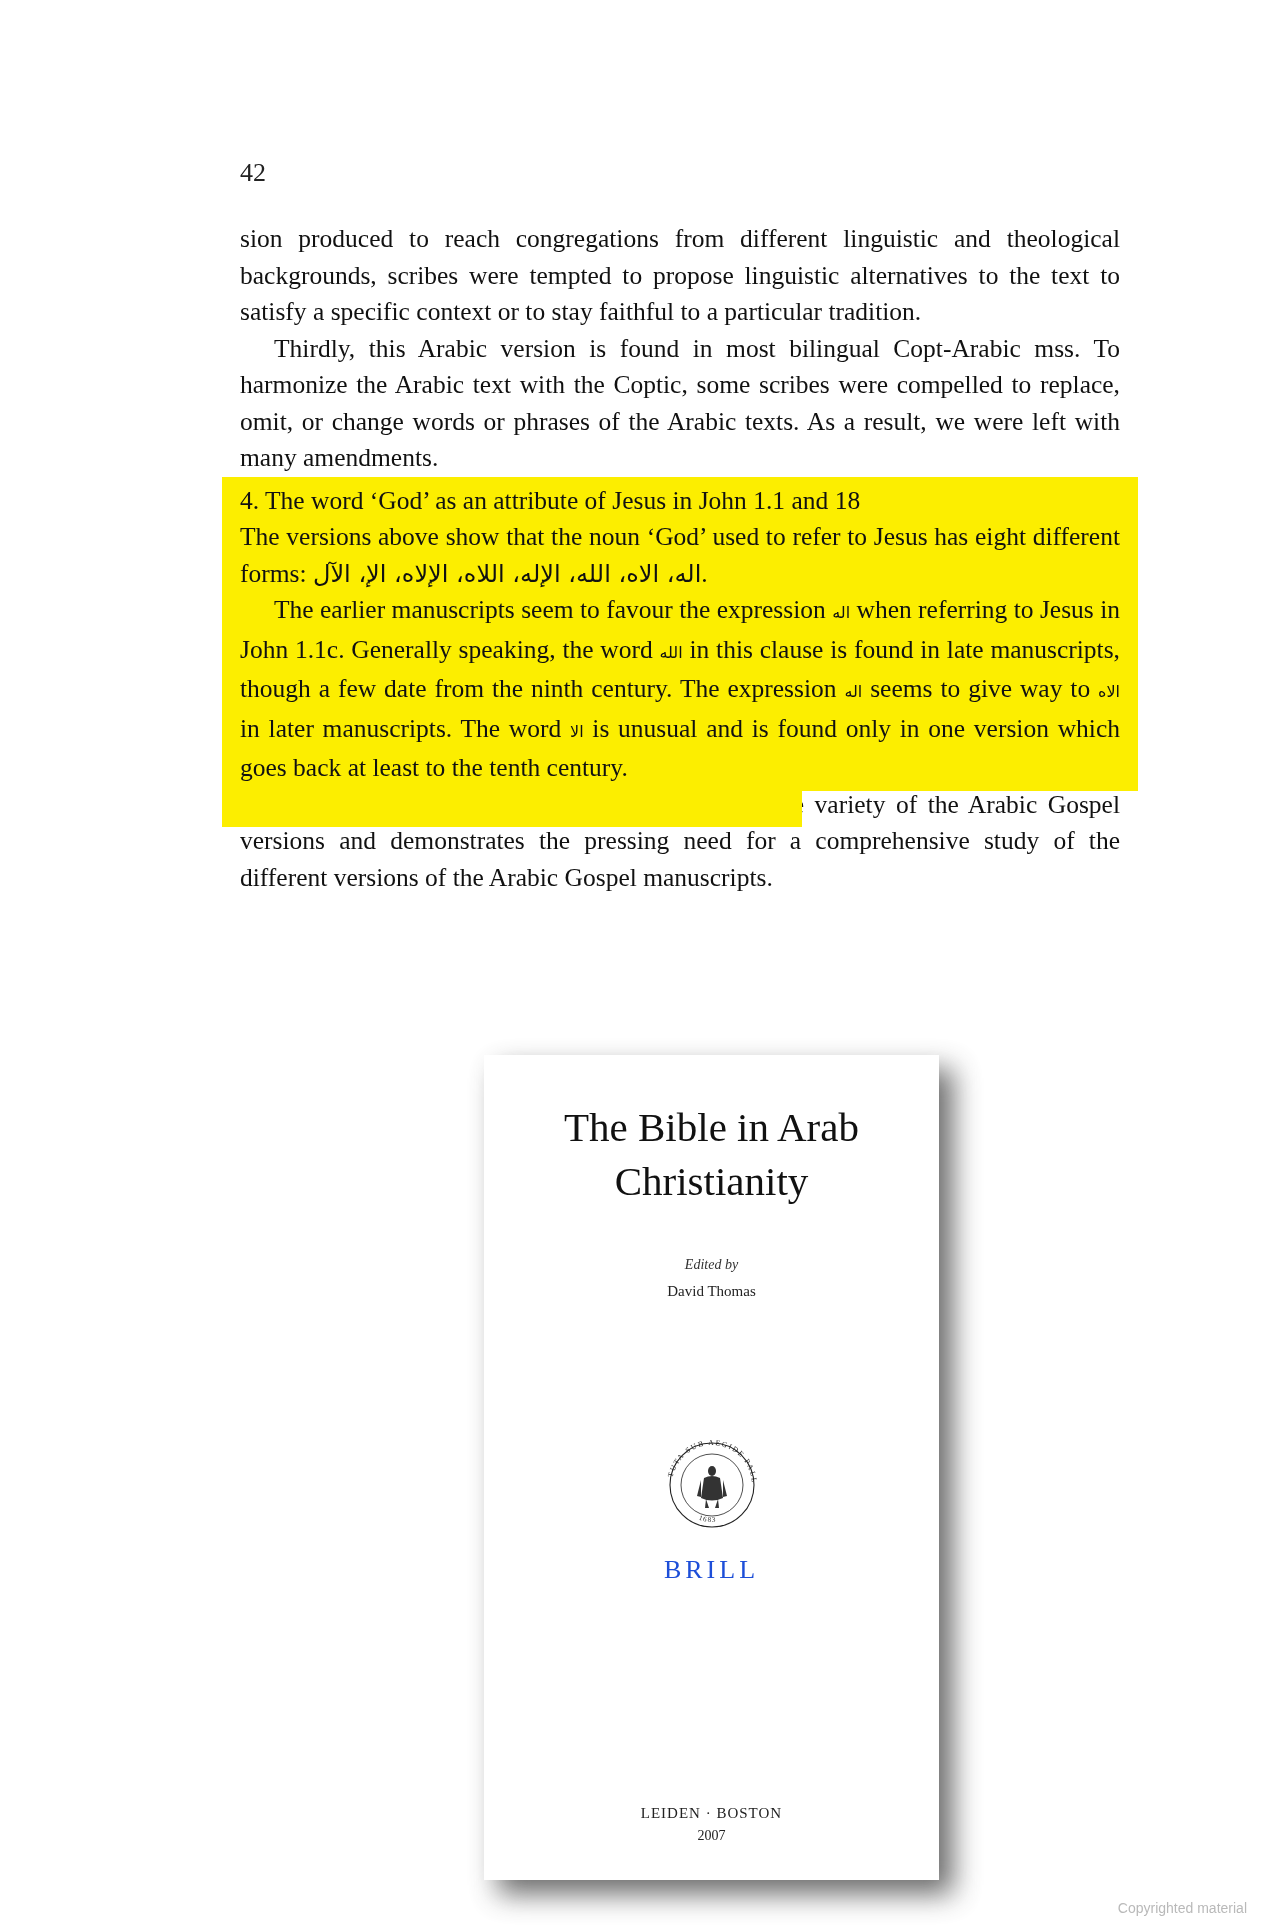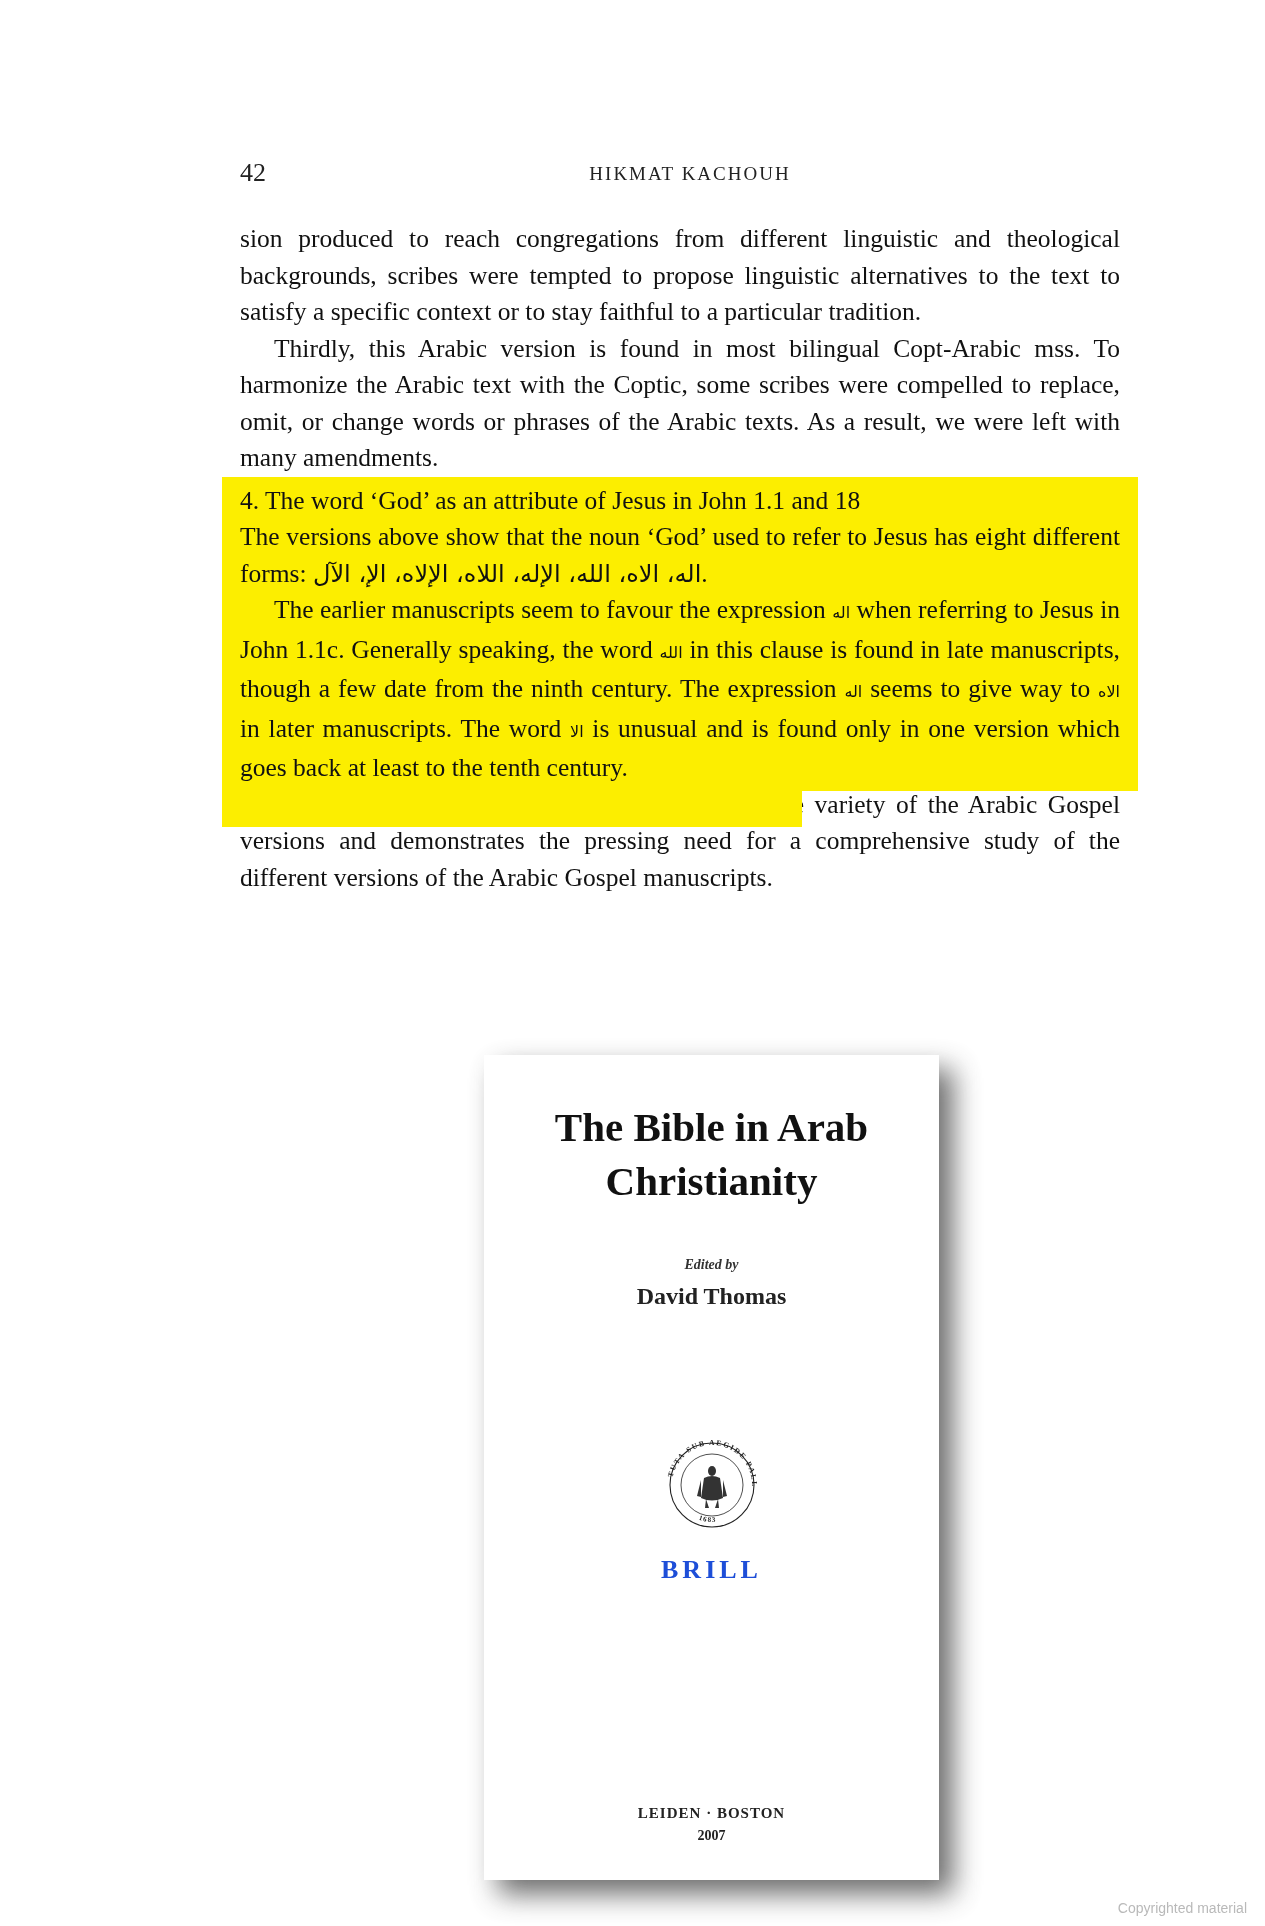--- a/index.html
+++ b/index.html
@@ -97,21 +97,20 @@
     unicode-bidi: isolate;
   }
 
   
   .cover-wrap {
     position: absolute;
     left: 484px;
     top: 1055px;
     width: 455px;
     height: 684px;
-    font-weight: bold;
   }
   .cover-shadow {
     position: absolute;
     left: 14px;
     top: 14px;
     width: 455px;
     height: 825px;
     background: #3a3a3a;
     filter: blur(14px);
     opacity: .75;
@@ -142,21 +141,21 @@
     font-size: 14px;
     font-style: italic;
     color: #333;
     font-family: "Liberation Serif", serif;
   }
   .cover-editor {
     position: absolute;
     top: 228px;
     left: 0; right: 0;
     text-align: center;
-    font-size: 24px;
+    font-size: 15px;
     color: #222;
     font-family: "Liberation Serif", serif;
   }
   .cover-logo {
     position: absolute;
     top: 375px;
     left: 50%;
     transform: translateX(-50%);
     width: 110px;
     height: 110px;
@@ -200,21 +199,20 @@
     font-family: "Liberation Sans", sans-serif;
   }
 </style>
 </head>
 <body>
 
 <div class="page">
 
   <div class="running-head">
     <span class="folio">42</span>
-    <span class="head-title">HIKMAT KACHOUH</span>
   </div>
 
   <div class="textblock">
 
     <p>sion produced to reach congregations from different linguistic and theological backgrounds, scribes were tempted to propose linguistic alternatives to the text to satisfy a specific context or to stay faithful to a particular tradition.</p>
 
     <p class="indent">Thirdly, this Arabic version is found in most bilingual Copt-Arabic mss. To harmonize the Arabic text with the Coptic, some scribes were compelled to replace, omit, or change words or phrases of the Arabic texts. As a result, we were left with many amendments.</p>
 
     <div class="hl-block">
       <div class="hl-band" style="left:-18px; top:-6px; width:916px; height:314px;"></div>

